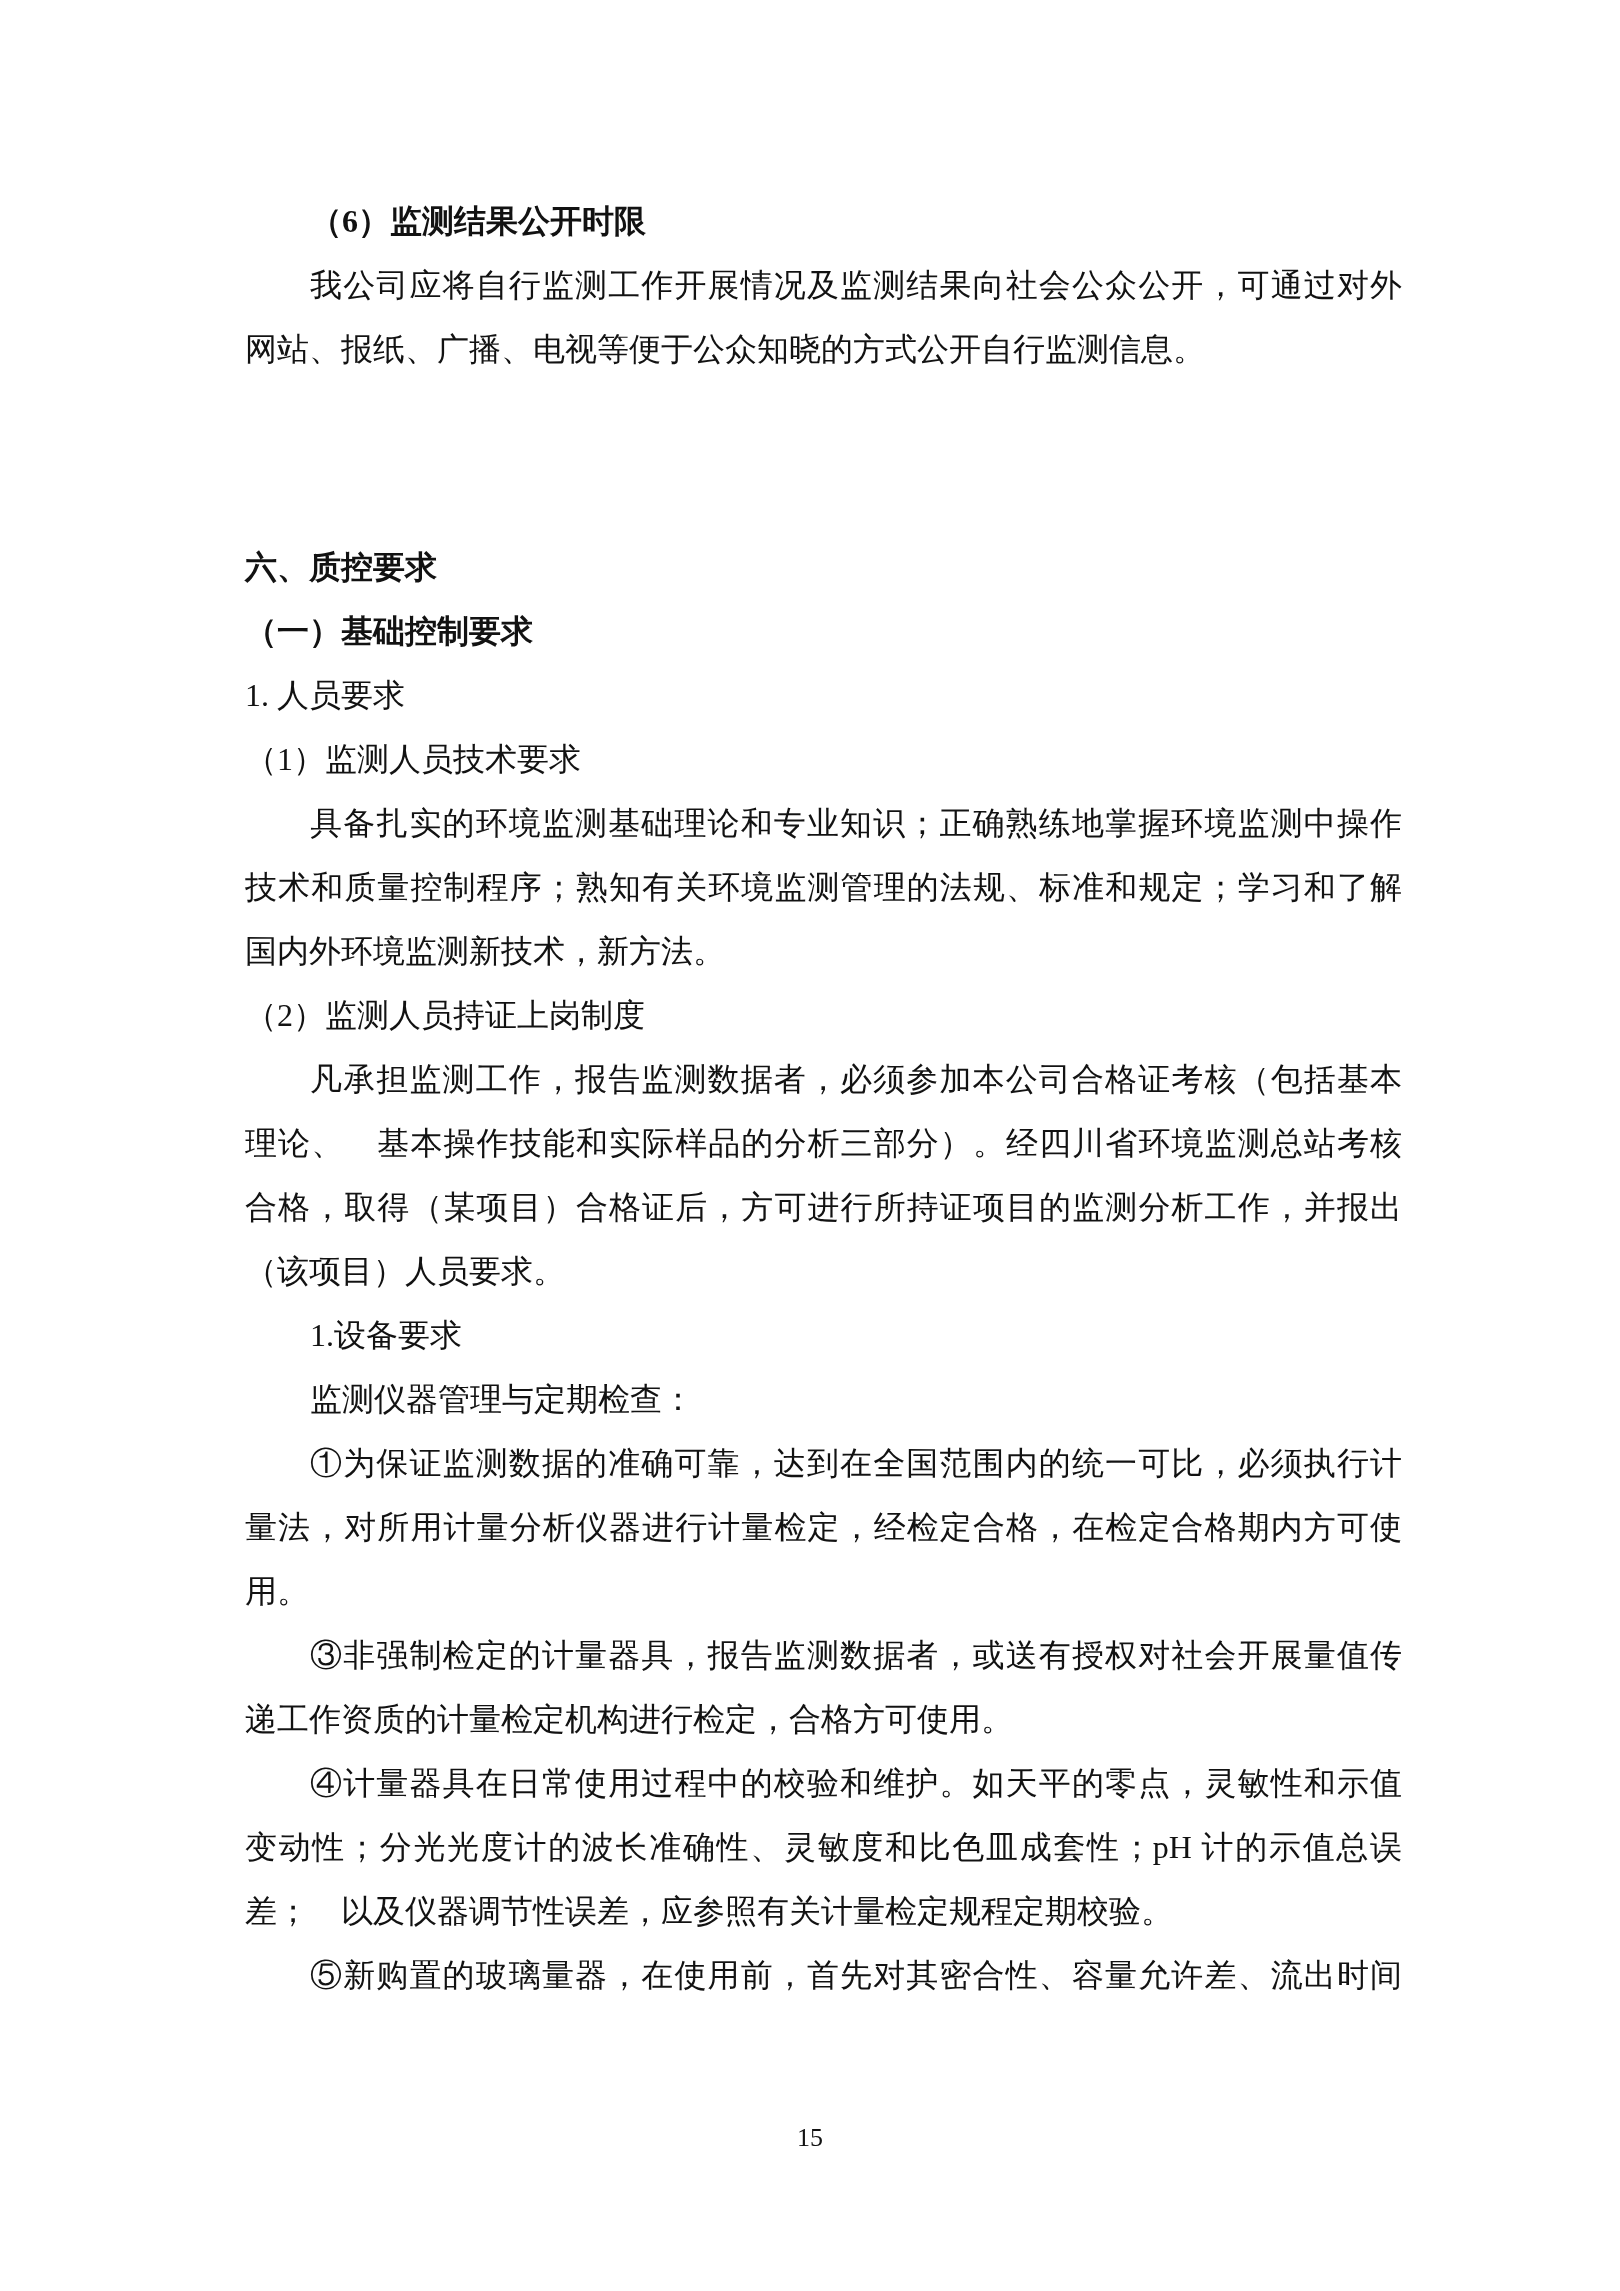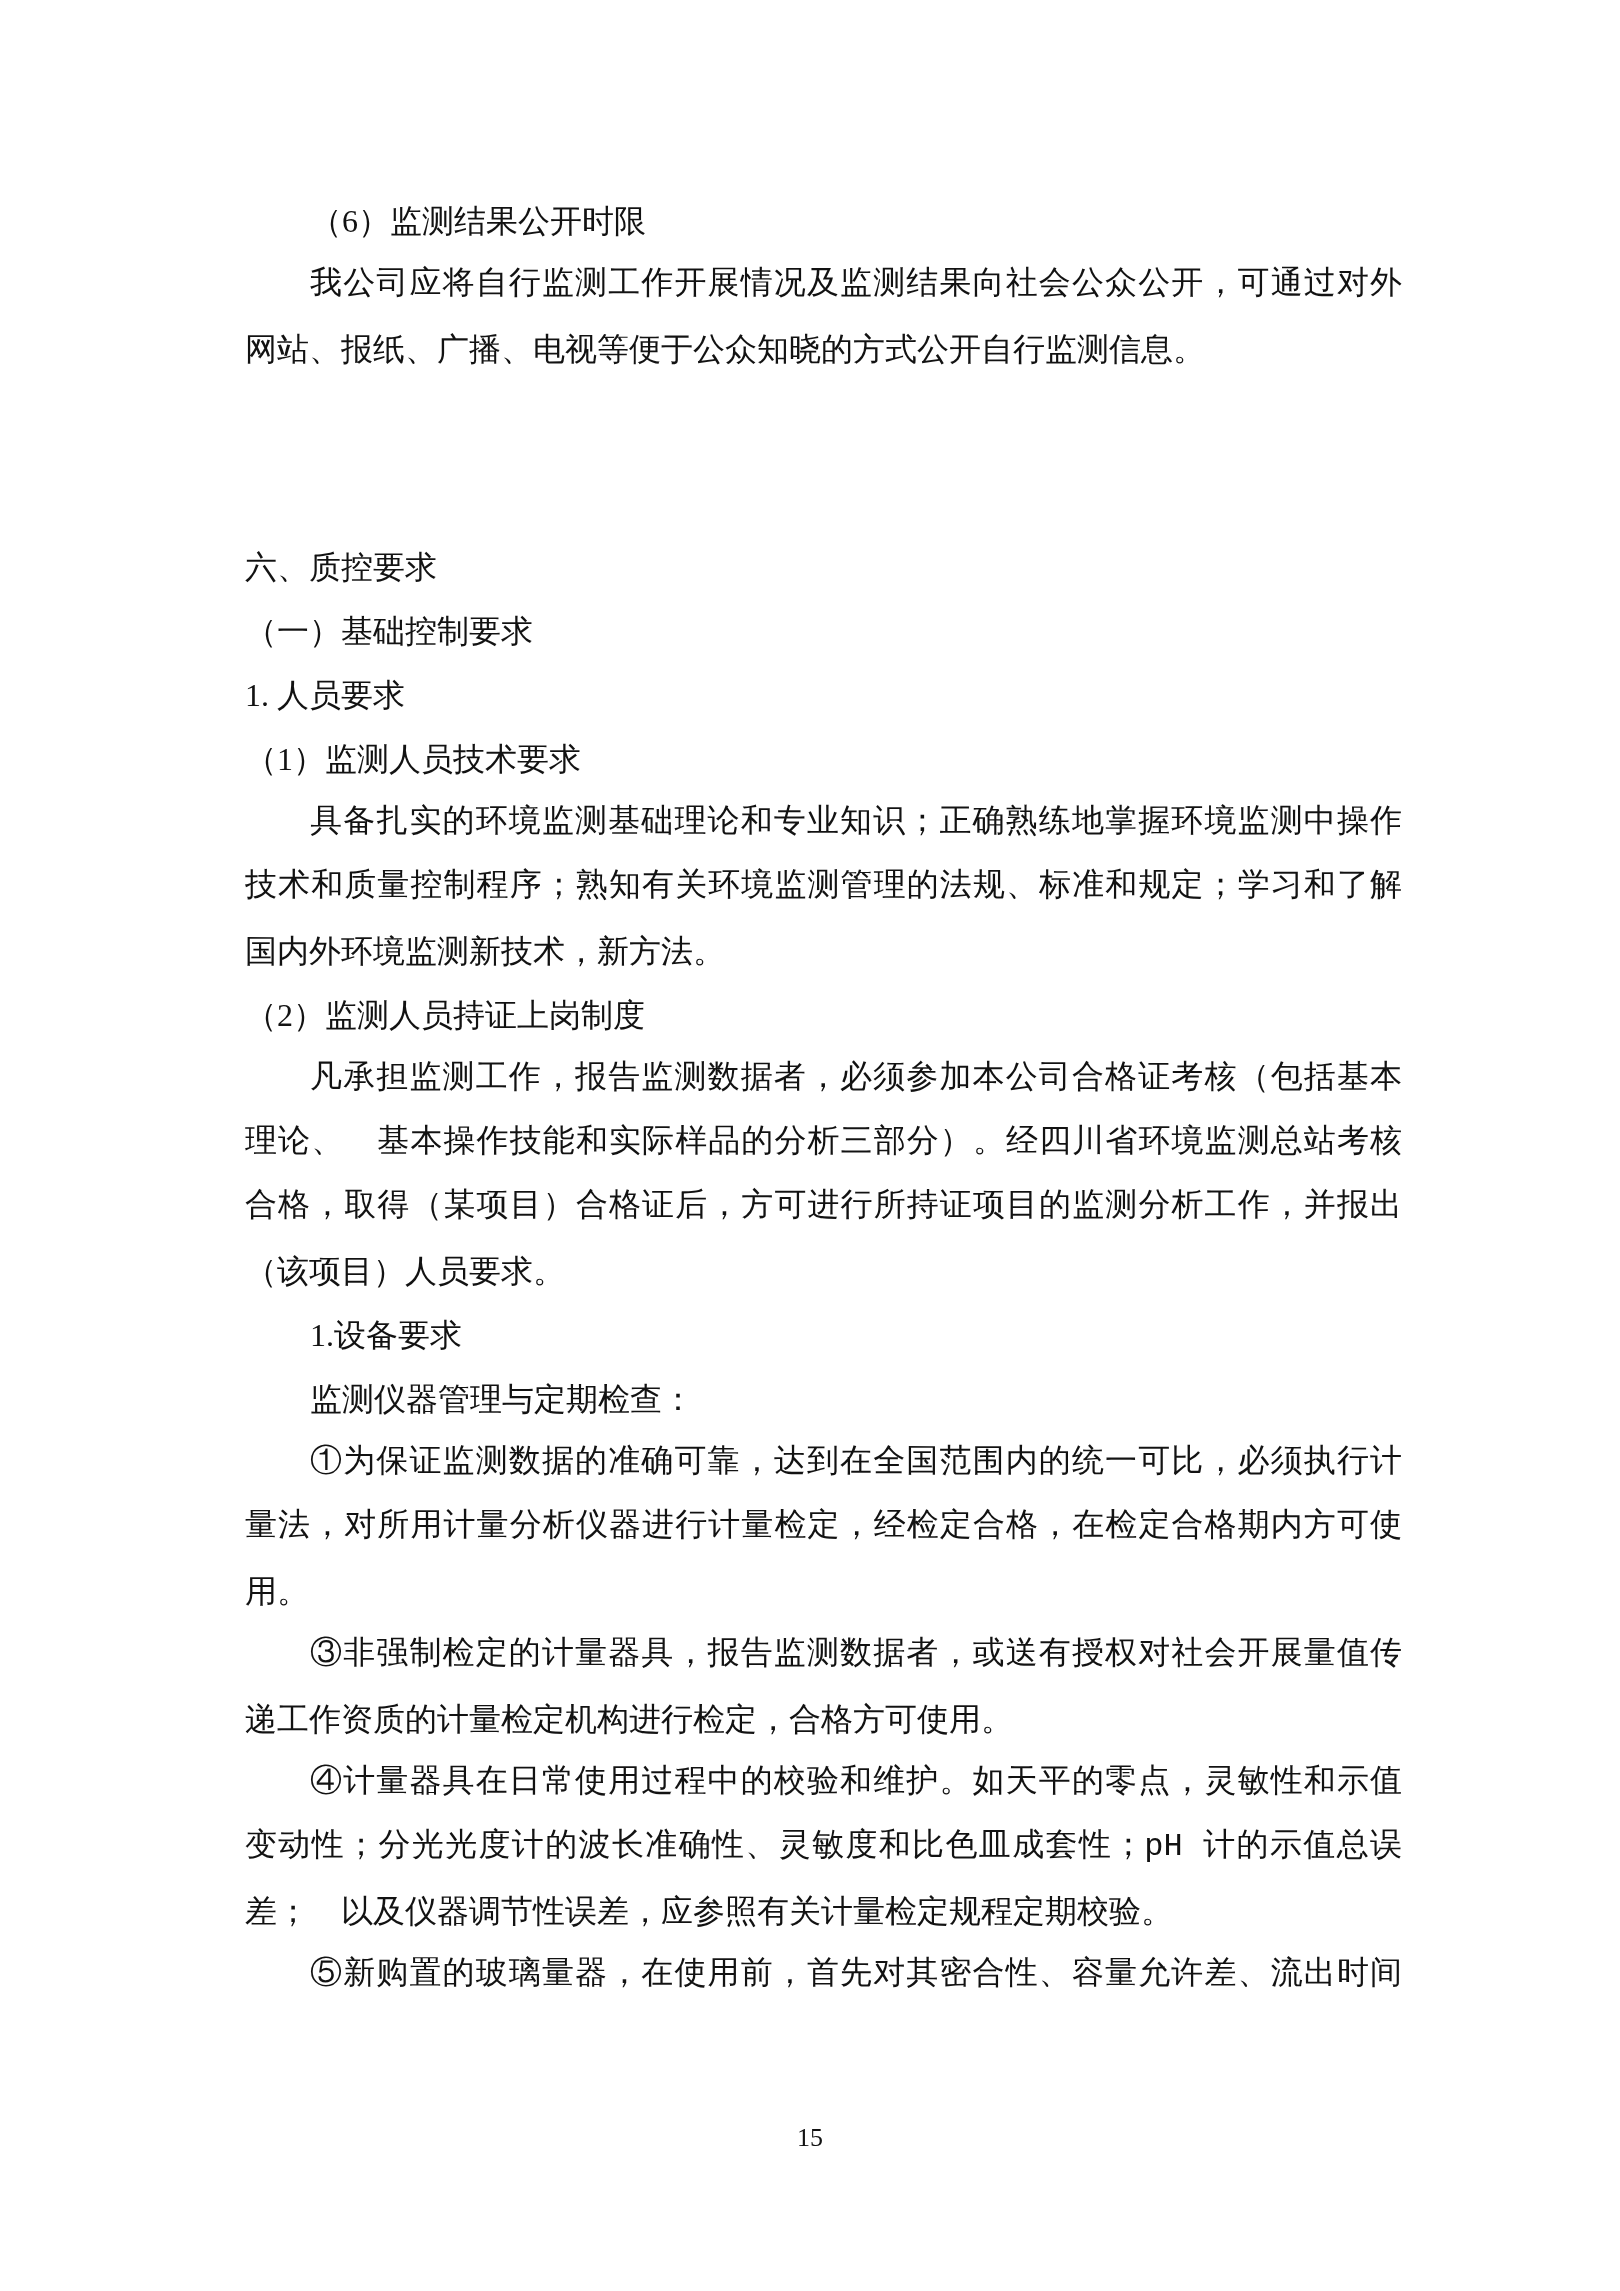--- a/index.html
+++ b/index.html
@@ -23,24 +23,23 @@
     font-size: 32px;
     line-height: 64px;
     height: 64px;
     text-align: left;
     white-space: nowrap;
   }
   .line.justify {
     white-space: normal;
     text-align: justify;
     text-align-last: justify;
-    font-family: Liberation Mono, monospace;
   }
   .line.indent { text-indent: 65px; }
-  .line.bold { font-weight: normal; }
+  .line.bold { font-weight: bold; }
   .spacer { width: 100%; }
   .footer {
     position: absolute;
     top: 2119px;
     left: 0;
     width: 100%;
     text-align: center;
     font-size: 26px;
     line-height: 37px;
   }

